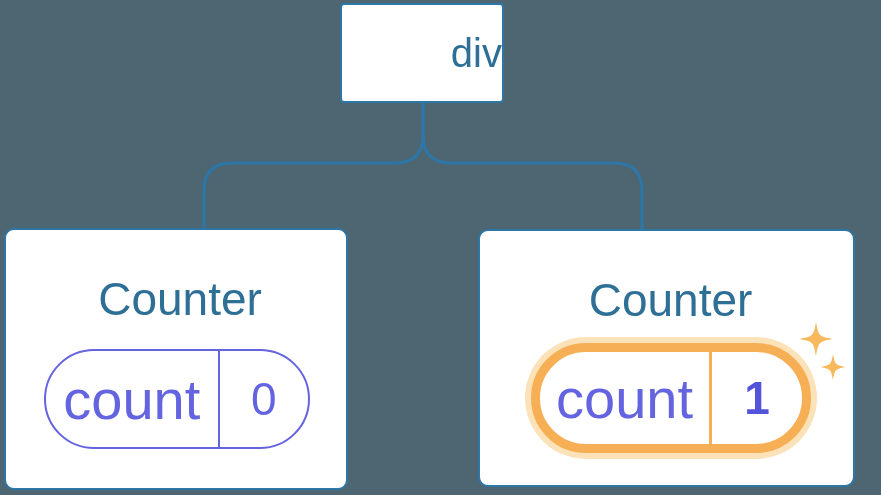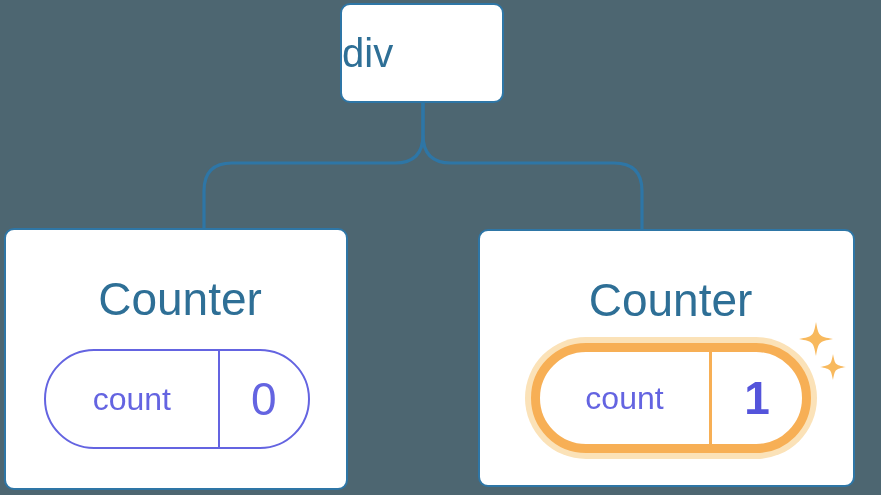--- a/index.html
+++ b/index.html
@@ -16,22 +16,22 @@
   }
   html,body{margin:0;padding:0;background:var(--background);}
   .stage{
     position:relative;width:881px;height:495px;overflow:hidden;
     background:var(--background);
     font-family:"Liberation Sans","DejaVu Sans",sans-serif;
   }
   .node-root{
     position:absolute;left:340px;top:3px;width:164px;height:100px;
     box-sizing:border-box;background:var(--card_bg);
-    border:2.5px solid var(--node_border);border-radius:10px;
-    display:flex;align-items:center;justify-content:flex-start;
+    border:2.5px solid var(--node_border);border-radius:4px;
+    display:flex;align-items:center;justify-content:flex-end;
   }
   .node-root-label{font-size:40px;color:var(--node_text);line-height:1;}
   .connector-svg{position:absolute;left:0;top:0;width:881px;height:495px;pointer-events:none;}
   .connector-path{fill:none;stroke:var(--connector);stroke-width:3.2px;}
   .card{
     position:absolute;box-sizing:border-box;background:var(--card_bg);
     border:2px solid var(--node_border);border-radius:10px;
   }
   .card-left{left:4px;top:228px;width:344px;height:262px;}
   .card-right{left:478px;top:229px;width:377px;height:258px;}
@@ -54,21 +54,21 @@
     box-shadow:0 0 0 6px var(--highlight_glow);
   }
   .pill-highlight .pill-key{width:169px;}
   .pill-highlight .pill-val{
     width:93px;box-sizing:border-box;border-left:3px solid var(--highlight_orange);
     font-weight:700;color:var(--state_value_bold);
   }
   .pill-key,.pill-val{
     display:flex;align-items:center;justify-content:center;height:100%;
   }
-  .pill-key{font-size:32px;color:var(--state_purple);}
+  .pill-key{font-size:56px;color:var(--state_purple);}
   .pill-val{font-size:46px;color:var(--state_purple);}
   .sparkles-svg{position:absolute;left:795px;top:318px;width:60px;height:70px;pointer-events:none;}
   .sparkle{fill:var(--sparkle_orange);}
 </style>
 </head>
 <body>
 
 <div class="stage">
 
   <svg class="connector-svg" viewBox="0 0 881 495">

